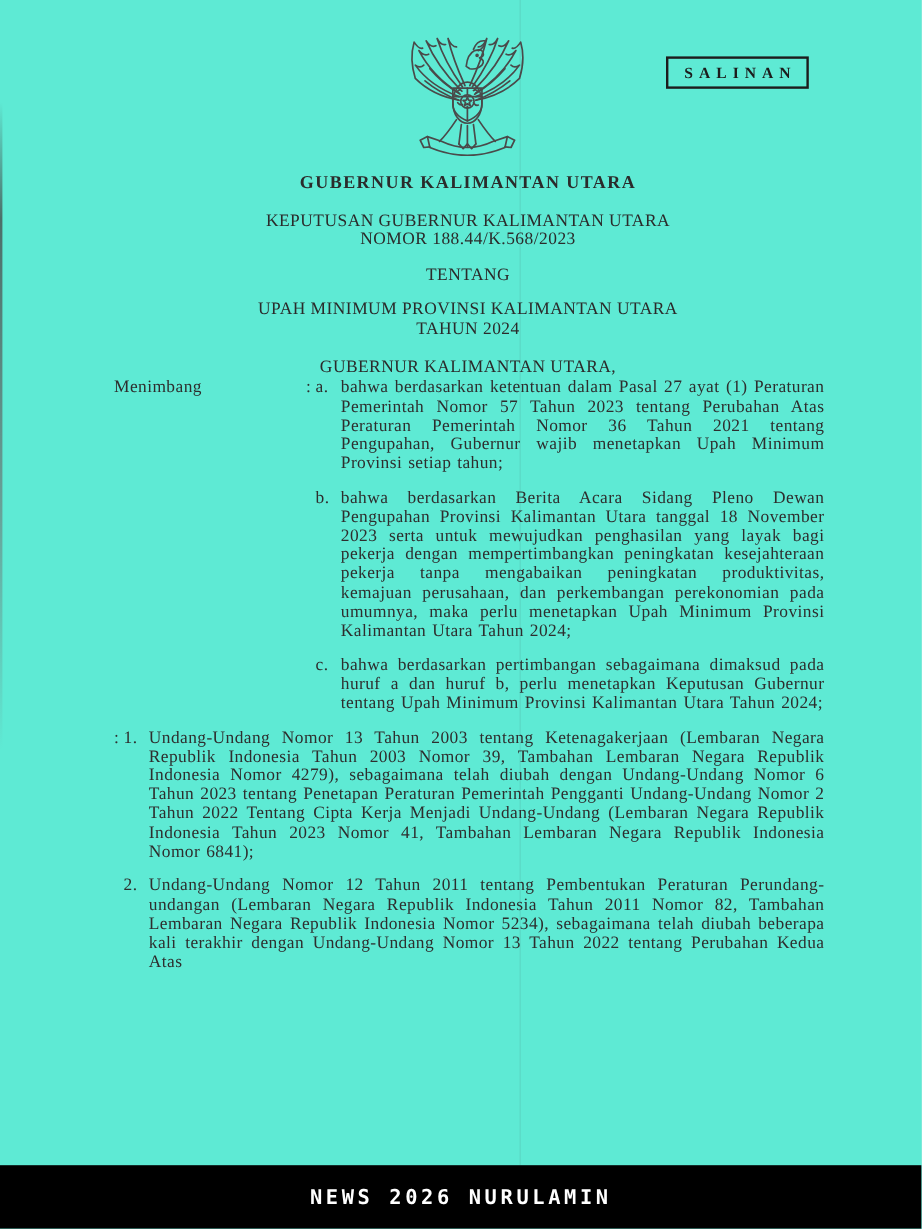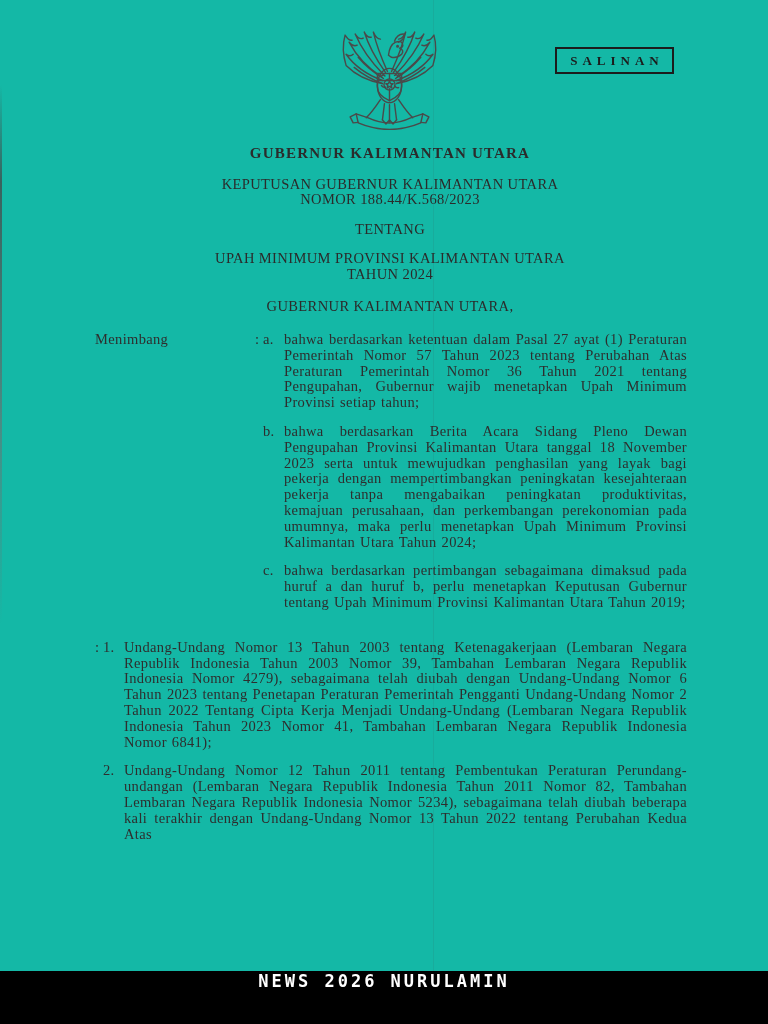--- a/index.html
+++ b/index.html
@@ -2,21 +2,21 @@
 <html><head>
 <meta charset="utf-8">
 <style>
   * { margin: 0; padding: 0; box-sizing: border-box; }
   html, body { width: 768px; height: 1024px; }
   body { font-family: "Liberation Serif", serif; background: #e8e8e8; }
 
   .page {
     position: relative;
     width: 768px; height: 1024px;
-    background: #14b8a6;
+    background: #5eead4;
     overflow: hidden;
     color: #2d2d2d;
   }
 
   
   .fold-line {
     position: absolute; left: 433px; top: 0; width: 1px; height: 971px;
     background: rgba(70,70,70,0.10);
   }
   .edge-artifact {
@@ -55,33 +55,33 @@
   .t-line { font-size: 14.5px; letter-spacing: 0.4px; }
   .t-gap { margin-top: 14px; }
   .t-salutation { margin-top: 16px; font-size: 14.5px; letter-spacing: 0.4px; }
 
   
   .doc-body {
     position: absolute; left: 95px; top: 316px; width: 592px;
     font-size: 14.5px; line-height: 15.8px; letter-spacing: 0.35px;
     color: #2e2e2e;
   }
-  .section { display: flex; margin-top: 16px; }
+  .section { display: flex; }
   .sec-label { width: 160px; flex: 0 0 160px; }
   .sec-colon { width: 8px; flex: 0 0 8px; }
   .sec-items { flex: 1; }
   .item { display: flex; margin-bottom: 13px; }
   .item-marker { width: 21px; flex: 0 0 21px; }
   .item-text { flex: 1; text-align: justify; word-spacing: 1px; }
 
   
   .footer-bar {
     position: absolute; left: 0; top: 971px; width: 768px; height: 53px;
     background: #000;
-    display: flex; align-items: flex-start; justify-content: center;
+    display: flex; align-items: center; justify-content: center;
   }
   .footer-bar span {
     font-family: "DejaVu Sans Mono", monospace;
     font-weight: bold; font-size: 17px; letter-spacing: 3px; color: #ffffff;
   }
 </style>
 </head>
 <body>
 
 <div class="page">
@@ -158,21 +158,21 @@
         <div class="item">
           <div class="item-marker">a.</div>
           <div class="item-text">bahwa berdasarkan ketentuan dalam Pasal 27 ayat (1) Peraturan Pemerintah Nomor 57 Tahun 2023 tentang Perubahan Atas Peraturan Pemerintah Nomor 36 Tahun 2021 tentang Pengupahan, Gubernur wajib menetapkan Upah Minimum Provinsi setiap tahun;</div>
         </div>
         <div class="item">
           <div class="item-marker">b.</div>
           <div class="item-text">bahwa berdasarkan Berita Acara Sidang Pleno Dewan Pengupahan Provinsi Kalimantan Utara tanggal 18 November 2023 serta untuk mewujudkan penghasilan yang layak bagi pekerja dengan mempertimbangkan peningkatan kesejahteraan pekerja tanpa mengabaikan peningkatan produktivitas, kemajuan perusahaan, dan perkembangan perekonomian pada umumnya, maka perlu menetapkan Upah Minimum Provinsi Kalimantan Utara Tahun 2024;</div>
         </div>
         <div class="item">
           <div class="item-marker">c.</div>
-          <div class="item-text">bahwa berdasarkan pertimbangan sebagaimana dimaksud pada huruf a dan huruf b, perlu menetapkan Keputusan Gubernur tentang Upah Minimum Provinsi Kalimantan Utara Tahun 2019;</div>
+          <div class="item-text">bahwa berdasarkan pertimbangan sebagaimana dimaksud pada huruf a dan huruf b, perlu menetapkan Keputusan Gubernur tentang Upah Minimum Provinsi Kalimantan Utara Tahun 2024;</div>
         </div>
       </div>
     </div>
 
     <div class="section">
       <div class="sec-colon">:</div>
       <div class="sec-items">
         <div class="item">
           <div class="item-marker">1.</div>
           <div class="item-text">Undang-Undang Nomor 13 Tahun 2003 tentang Ketenagakerjaan (Lembaran Negara Republik Indonesia Tahun 2003 Nomor 39, Tambahan Lembaran Negara Republik Indonesia Nomor 4279), sebagaimana telah diubah dengan Undang-Undang Nomor 6 Tahun 2023 tentang Penetapan Peraturan Pemerintah Pengganti Undang-Undang Nomor 2 Tahun 2022 Tentang Cipta Kerja Menjadi Undang-Undang (Lembaran Negara Republik Indonesia Tahun 2023 Nomor 41, Tambahan Lembaran Negara Republik Indonesia Nomor 6841);</div>

